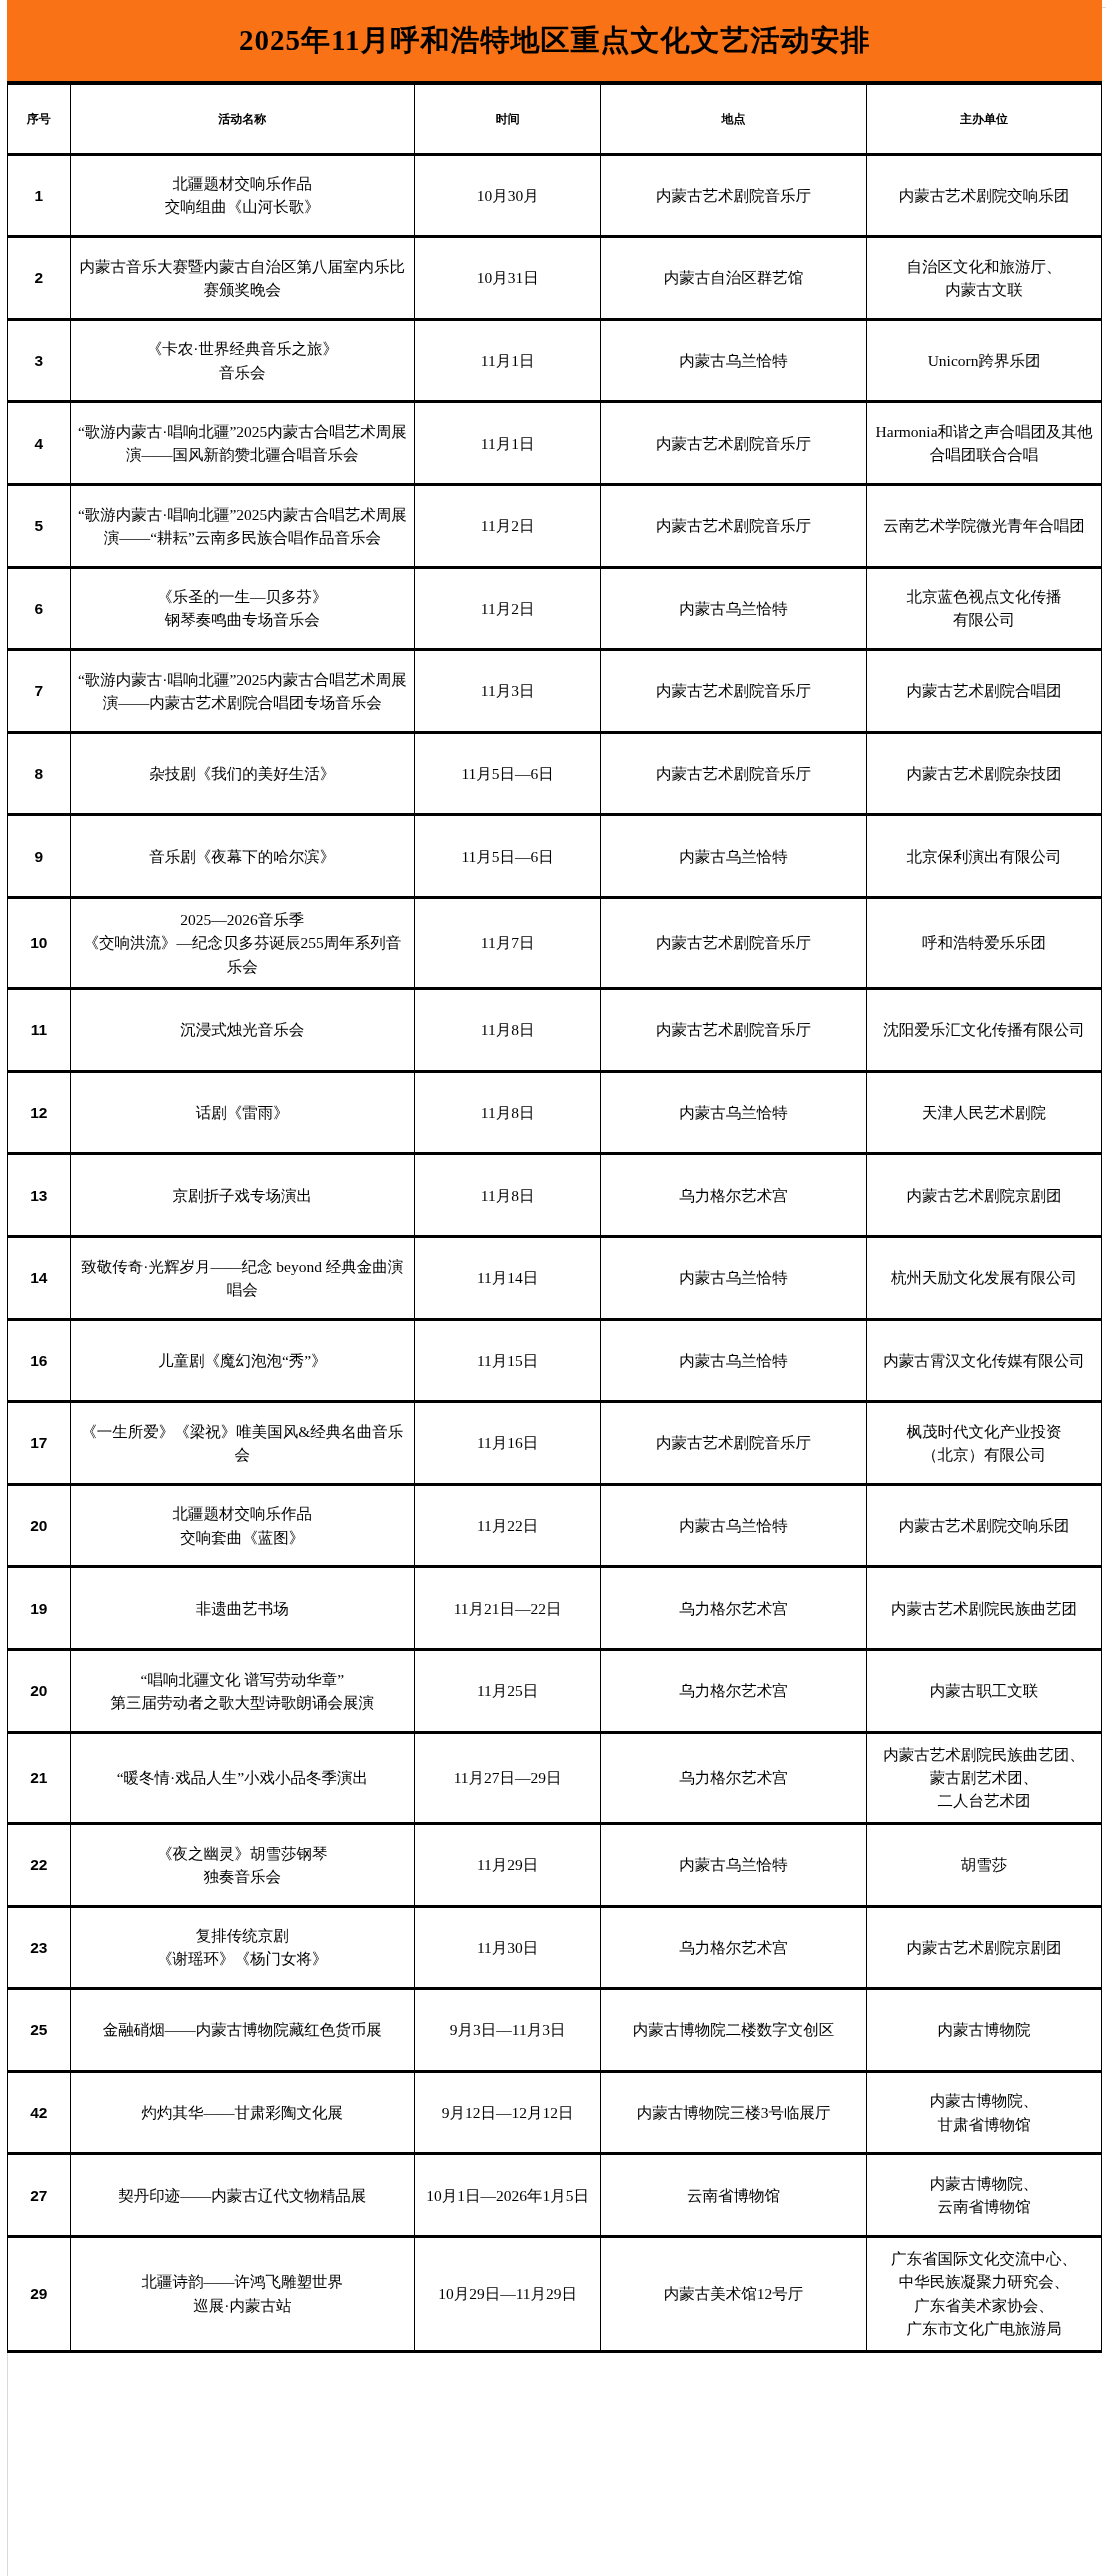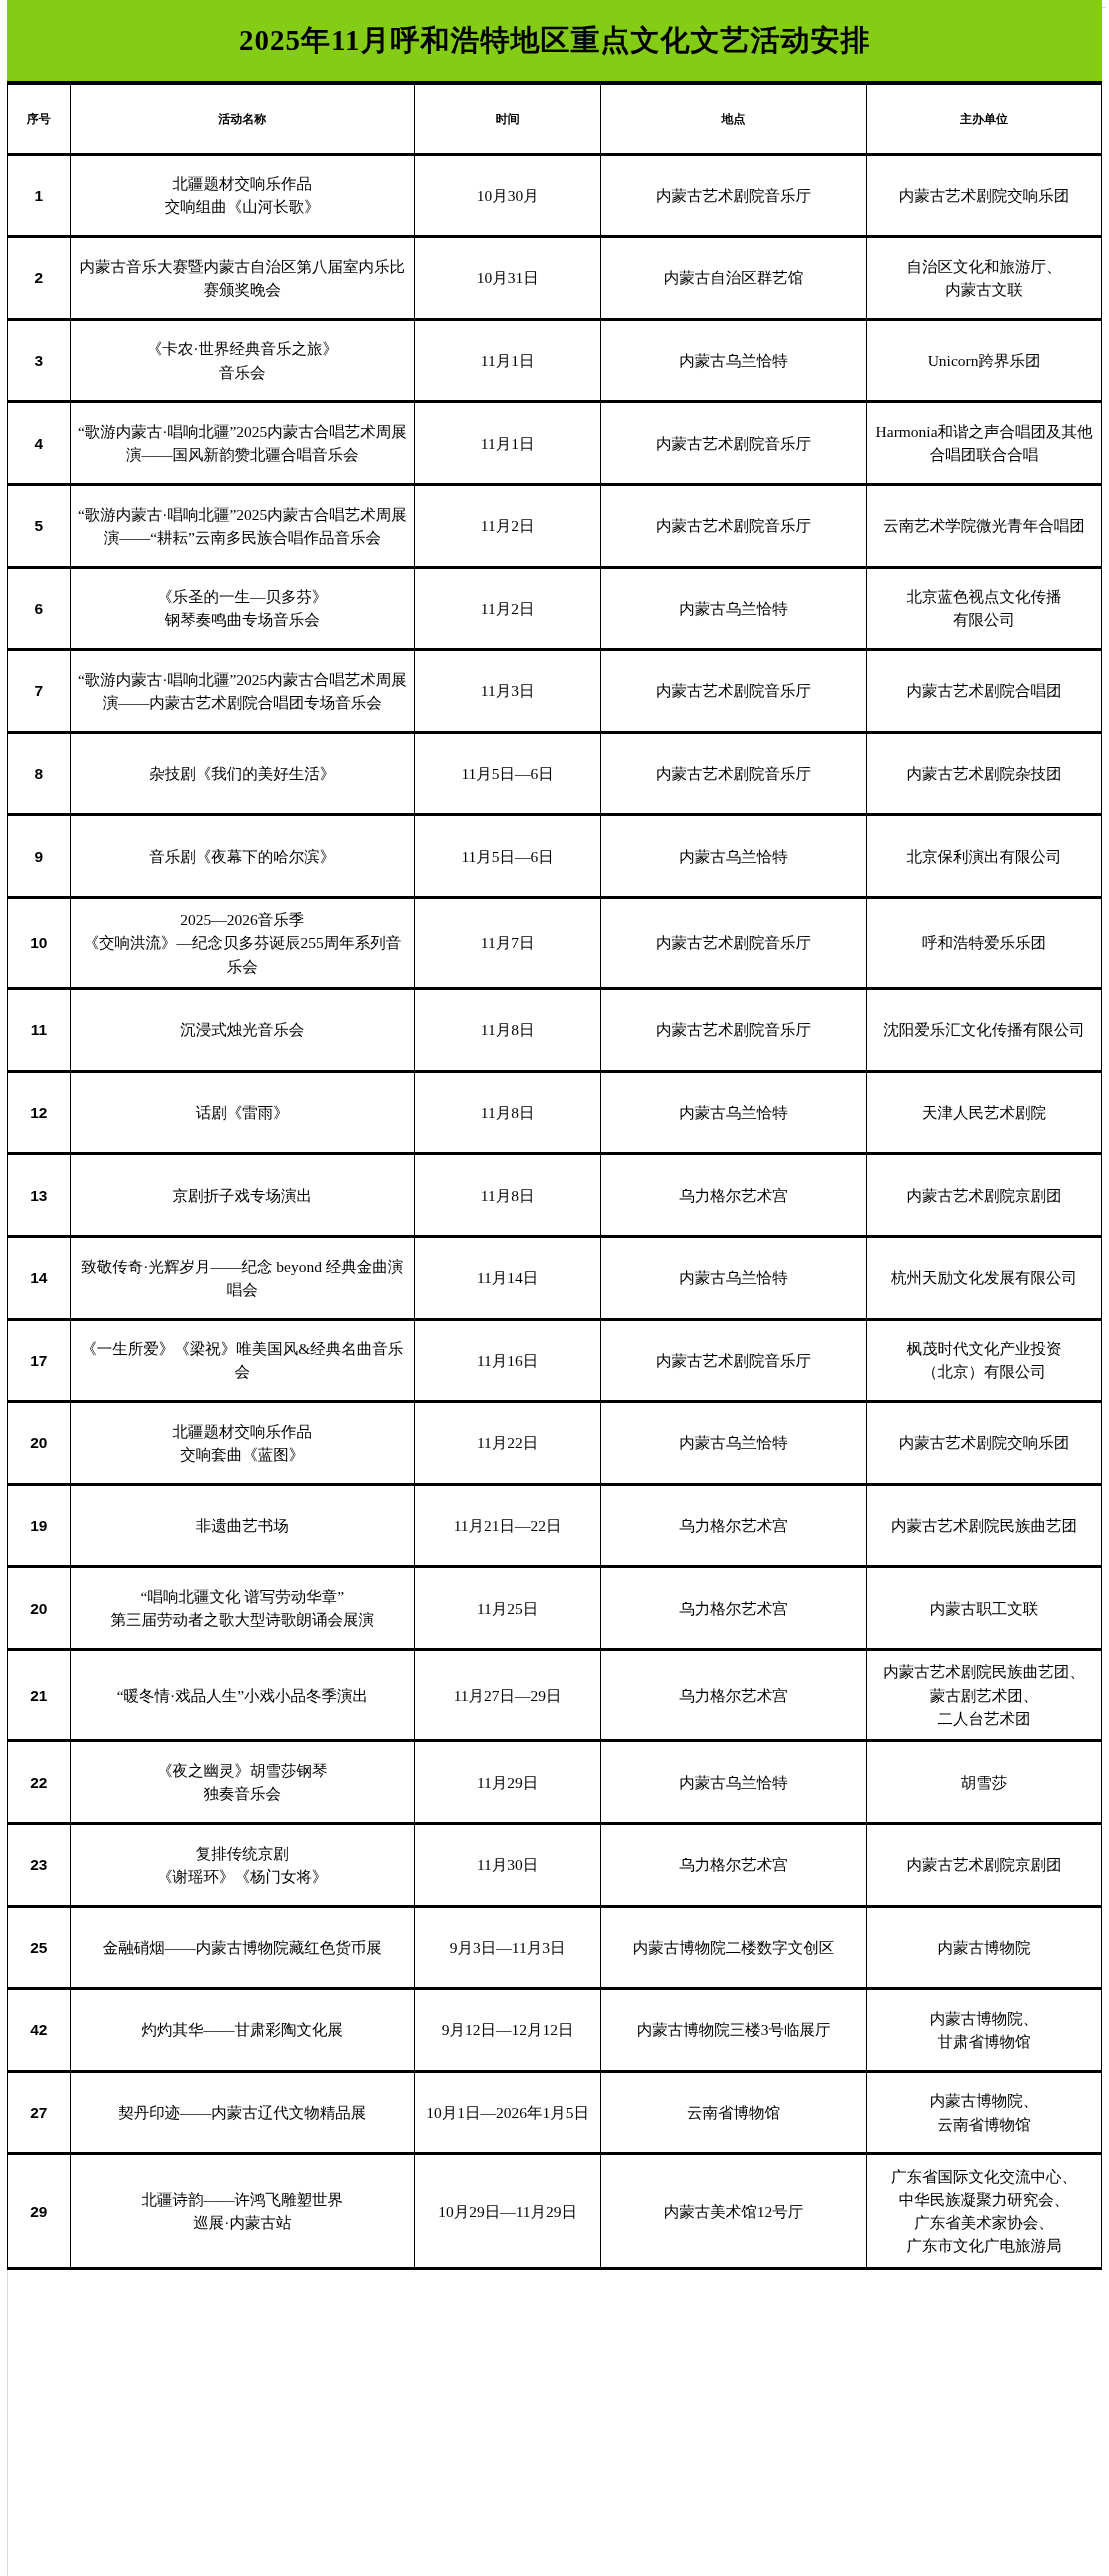--- a/index.html
+++ b/index.html
@@ -30,21 +30,21 @@
   .sheet {
     position: relative;
     margin-left: 7.2px;
     width: 1095px;
   }
   .title-block {
     height: 81px;
     display: flex;
     align-items: center;
     justify-content: center;
-    background: #84cc16;
+    background: #f97316;
   }
   .title-block h1 {
     margin: 0;
     font-size: 29px;
     font-weight: bold;
     letter-spacing: 1px;
     font-family: "Liberation Serif", "DejaVu Serif", serif;
   }
   table.schedule {
     width: 1095px;
@@ -224,20 +224,27 @@
             <td class="cell-org">内蒙古艺术剧院京剧团</td>
           </tr>
           <tr>
             <td class="cell-no">14</td>
             <td class="cell-name">致敬传奇·光辉岁月——纪念 beyond 经典金曲演唱会</td>
             <td class="cell-time">11月14日</td>
             <td class="cell-place">内蒙古乌兰恰特</td>
             <td class="cell-org">杭州天励文化发展有限公司</td>
           </tr>
           <tr>
+            <td class="cell-no">16</td>
+            <td class="cell-name">儿童剧《魔幻泡泡“秀”》</td>
+            <td class="cell-time">11月15日</td>
+            <td class="cell-place">内蒙古乌兰恰特</td>
+            <td class="cell-org">内蒙古霄汉文化传媒有限公司</td>
+          </tr>
+          <tr>
             <td class="cell-no">17</td>
             <td class="cell-name">《一生所爱》《梁祝》唯美国风&amp;经典名曲音乐会</td>
             <td class="cell-time">11月16日</td>
             <td class="cell-place">内蒙古艺术剧院音乐厅</td>
             <td class="cell-org">枫茂时代文化产业投资
 （北京）有限公司</td>
           </tr>
           <tr>
             <td class="cell-no">20</td>
             <td class="cell-name">北疆题材交响乐作品

